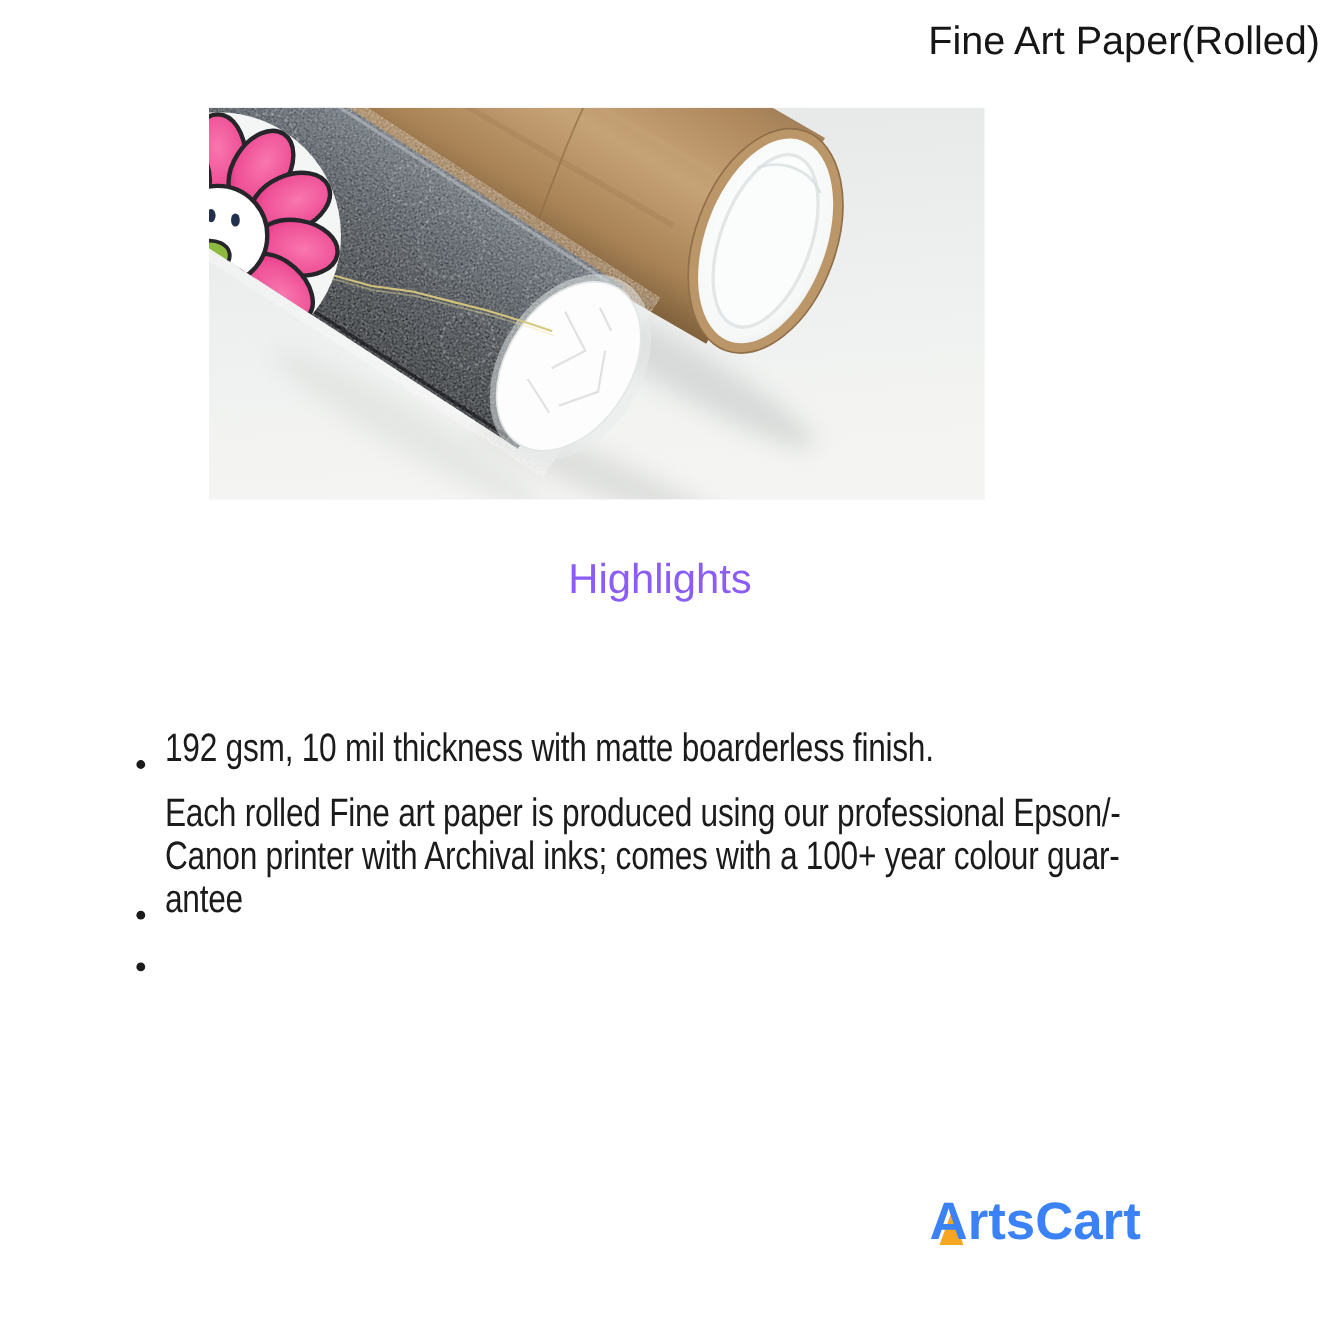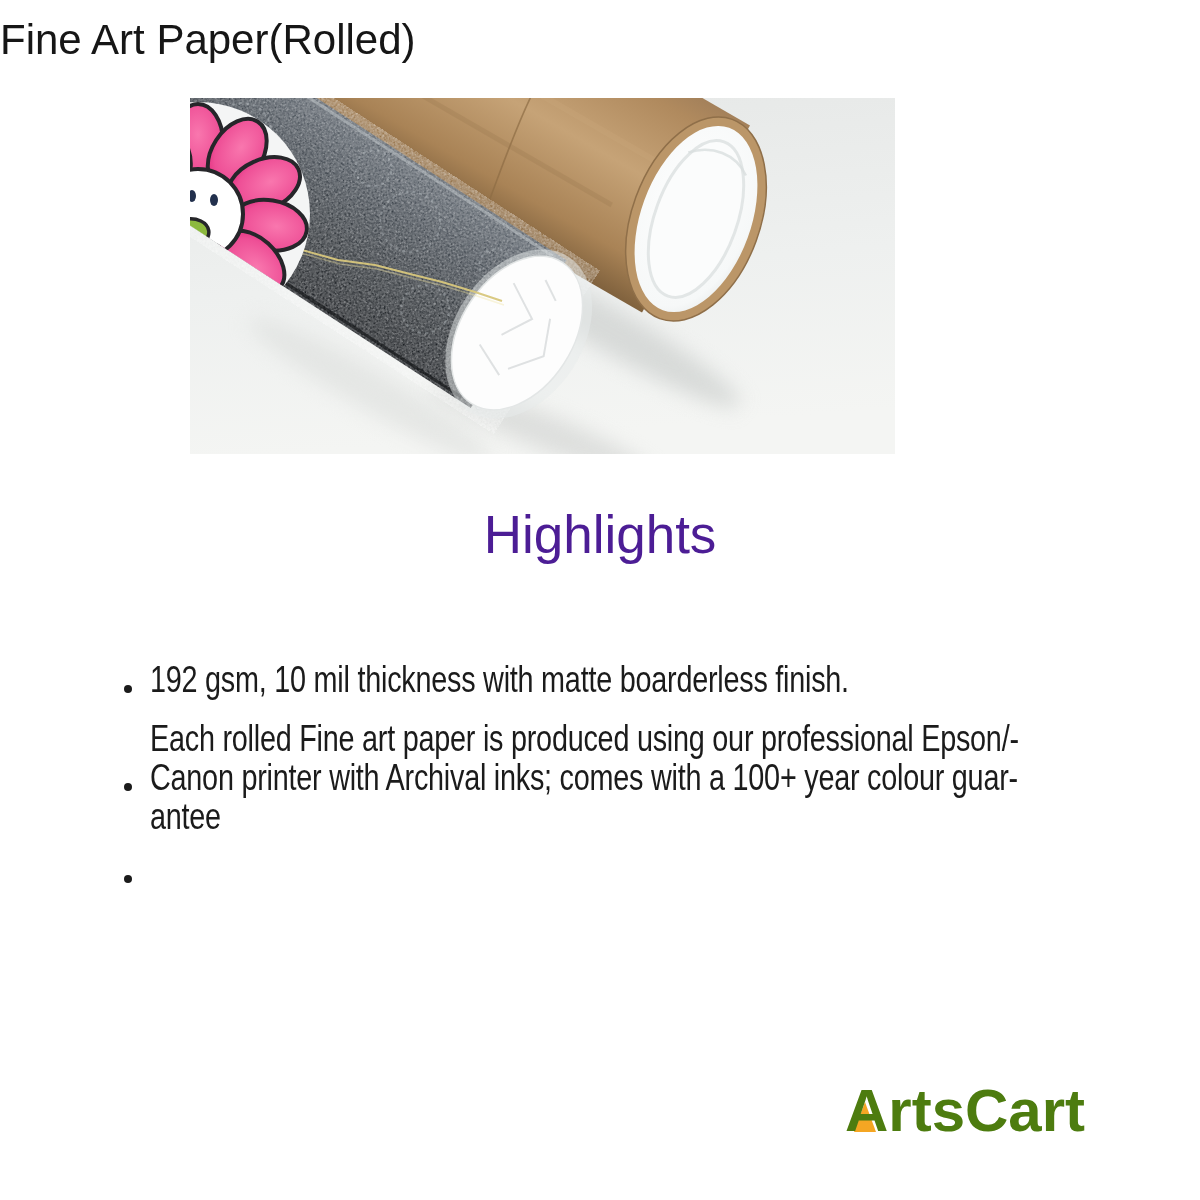--- a/index.html
+++ b/index.html
@@ -3,50 +3,50 @@
 <meta charset="utf-8">
 <style>
   html,body{margin:0;padding:0;}
   body{
     width:1200px;height:1200px;position:relative;overflow:hidden;
     background:#ffffff;color:#1b1b1b;
     font-family:"Liberation Sans", sans-serif;
   }
   .page-title{
     position:absolute;left:0;right:0;top:19px;
-    text-align:left;font-size:42px;line-height:1;color:#161616;
+    text-align:right;font-size:36px;line-height:1;color:#161616;
     white-space:nowrap;
   }
   .photo{
     position:absolute;left:190px;top:98px;width:705px;height:356px;
     overflow:hidden;background:#eceeed;
   }
   .photo svg{display:block;}
   .section-heading{
     position:absolute;left:0;right:0;top:508px;
-    text-align:center;font-size:53px;line-height:1;color:#4c1d95;
+    text-align:center;font-size:38px;line-height:1;color:#8b5cf6;
     white-space:nowrap;
   }
   .bullets{
     position:absolute;left:120px;top:660px;width:1060px;
   }
-  .bullet{display:flex;align-items:center;margin-bottom:20px;}
+  .bullet{display:flex;align-items:flex-end;margin-bottom:20px;}
   .bullet .dot{
     flex:0 0 auto;width:8px;height:8px;border-radius:50%;
     background:#1b1b1b;margin:19px 0 0 4px;
   }
   .bullet .lines{margin-left:18px;}
   .bullet .line{
     display:block;white-space:nowrap;line-height:39px;color:#1b1b1b;
   }
   .bullet.cond .line{font-size:36px;transform:scaleX(0.80);transform-origin:0 50%;letter-spacing:-0.3px;}
   .bullet.reg  .line{font-size:37px;transform:scaleX(0.85);transform-origin:0 50%;letter-spacing:-0.3px;}
   .logo{
     position:absolute;left:845px;top:1081px;height:60px;
-    font-size:60px;line-height:60px;font-weight:700;color:#4d7c0f;
+    font-size:48px;line-height:60px;font-weight:700;color:#3b82f6;
     white-space:nowrap;
   }
   .logo .logo-text{position:relative;z-index:1;}
   .logo .a-triangle{
     position:absolute;left:9px;top:21px;width:22px;height:30px;z-index:0;
     background:#f5a623;
     clip-path:polygon(50% 0, 0 100%, 100% 100%);
   }
 </style>
 </head>

